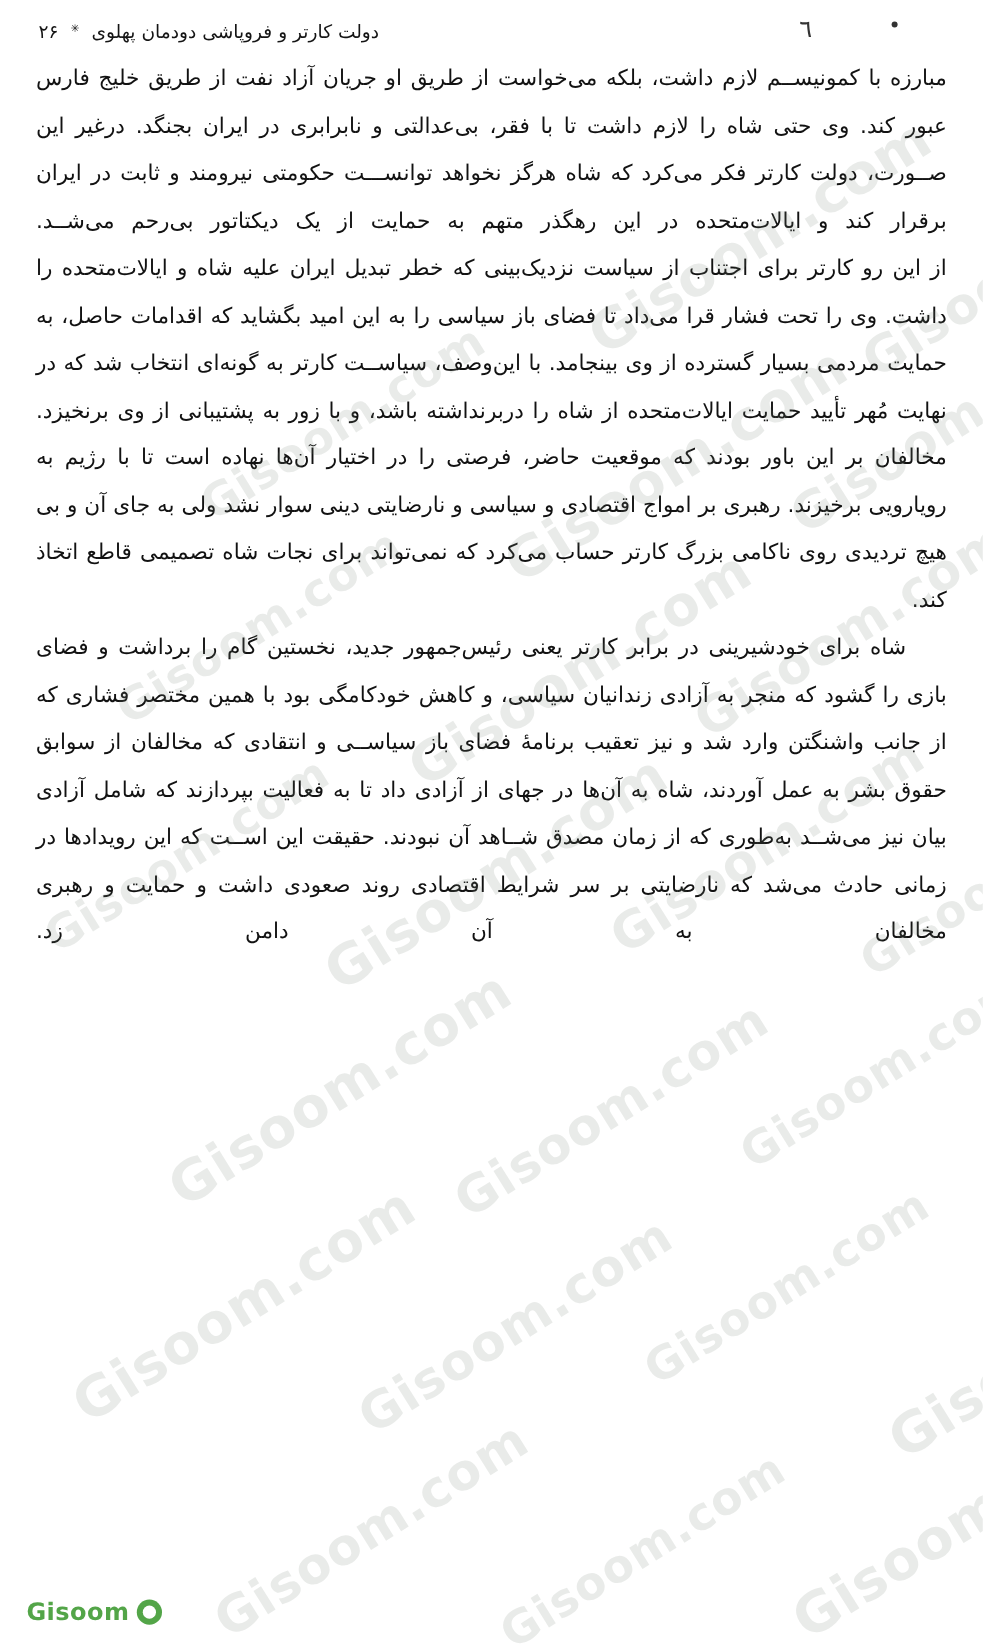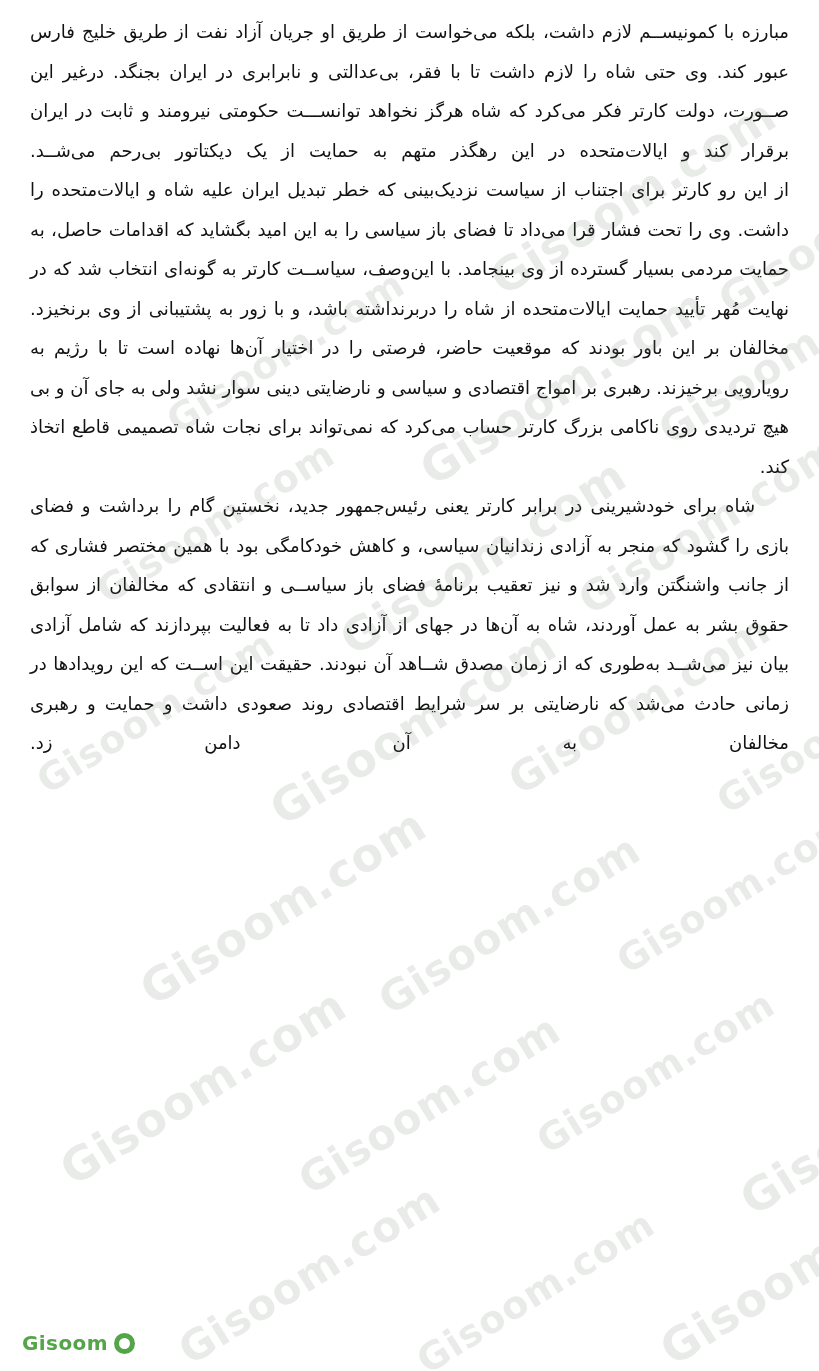--- a/index.html
+++ b/index.html
@@ -148,20 +148,27 @@
     font-weight: 700;
     color: #53a548;
     letter-spacing: 0.4px;
   }
 </style>
 </head>
 <body>
 
 <div class="page">
 
+  <div class="page-header">
+    <span class="header-folio">۲۶</span>
+    <span class="header-star">✳</span>
+    <span class="header-title">دولت کارتر و فروپاشی دودمان پهلوی</span>
+    <span class="header-mark-mid">٦</span>
+    <span class="header-mark-dot"></span>
+  </div>
 
   <div class="body-text">
     <p class="para">مبارزه با کمونیســم لازم داشت، بلکه می‌خواست از طریق او جریان آزاد نفت از طریق خلیج فارس عبور کند. وی حتی شاه را لازم داشت تا با فقر، بی‌عدالتی و نابرابری در ایران بجنگد. درغیر این صــورت، دولت کارتر فکر می‌کرد که شاه هرگز نخواهد توانســـت حکومتی نیرومند و ثابت در ایران برقرار کند و ایالات‌متحده در این رهگذر متهم به حمایت از یک دیکتاتور بی‌رحم می‌شــد.</p>
     <p class="para">از این رو کارتر برای اجتناب از سیاست نزدیک‌بینی که خطر تبدیل ایران علیه شاه و ایالات‌متحده را داشت. وی را تحت فشار قرا می‌داد تا فضای باز سیاسی را به این امید بگشاید که اقدامات حاصل، به حمایت مردمی بسیار گسترده از وی بینجامد. با این‌وصف، سیاســت کارتر به گونه‌ای انتخاب شد که در نهایت مُهر تأیید حمایت ایالات‌متحده از شاه را دربرنداشته باشد، و با زور به پشتیبانی از وی برنخیزد. مخالفان بر این باور بودند که موقعیت حاضر، فرصتی را در اختیار آن‌ها نهاده است تا با رژیم به رویارویی برخیزند. رهبری بر امواج اقتصادی و سیاسی و نارضایتی دینی سوار نشد ولی به جای آن و بی هیچ تردیدی روی ناکامی بزرگ کارتر حساب می‌کرد که نمی‌تواند برای نجات شاه تصمیمی قاطع اتخاذ کند.</p>
     <p class="para indent">شاه برای خودشیرینی در برابر کارتر یعنی رئیس‌جمهور جدید، نخستین گام را برداشت و فضای بازی را گشود که منجر به آزادی زندانیان سیاسی، و کاهش خودکامگی بود با همین مختصر فشاری که از جانب واشنگتن وارد شد و نیز تعقیب برنامهٔ فضای باز سیاســی و انتقادی که مخالفان از سوابق حقوق بشر به عمل آوردند، شاه به آن‌ها در جهای از آزادی داد تا به فعالیت بپردازند که شامل آزادی بیان نیز می‌شــد به‌طوری که از زمان مصدق شــاهد آن نبودند. حقیقت این اســت که این رویدادها در زمانی حادث می‌شد که نارضایتی بر سر شرایط اقتصادی روند صعودی داشت و حمایت و رهبری مخالفان به آن دامن زد.</p>
   </div>
 
   <div class="wm-layer" id="wm-layer">
       <span class="wm s1" style="left: 470px; top: 170px;">Gisoom.com</span>
       <span class="wm s2" style="left: 700px; top: 200px;">Gisoom.com</span>

